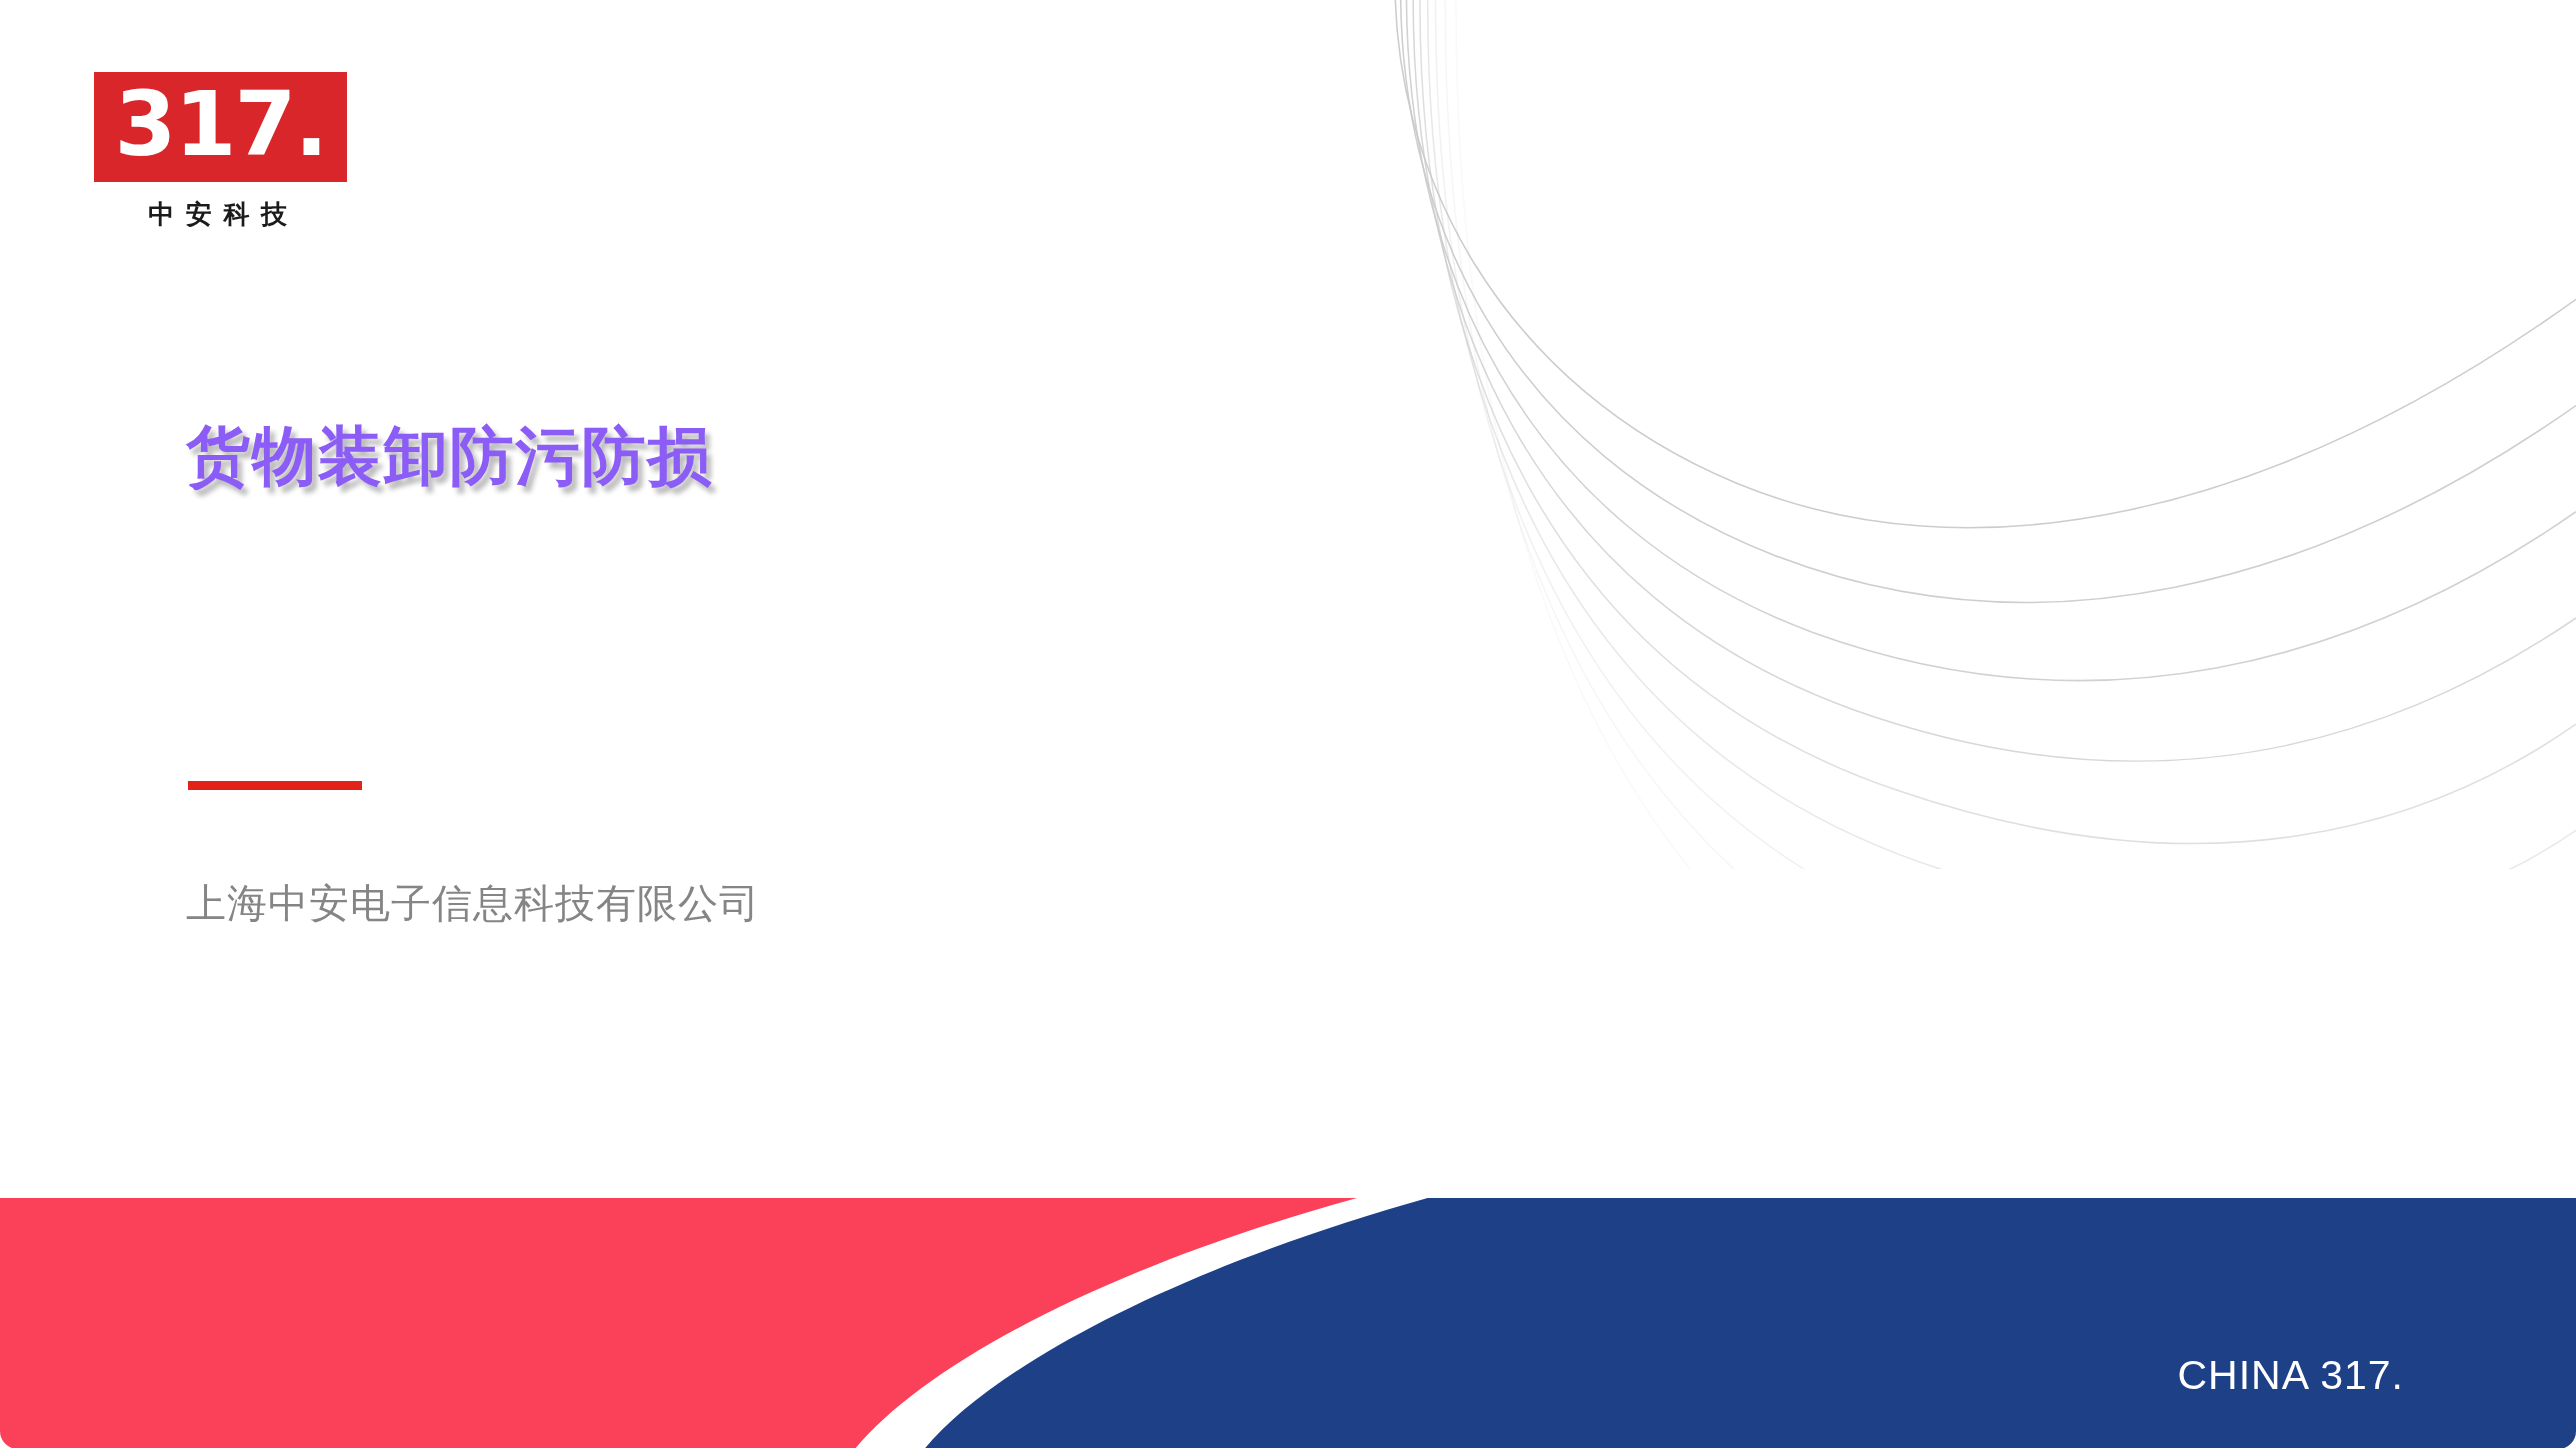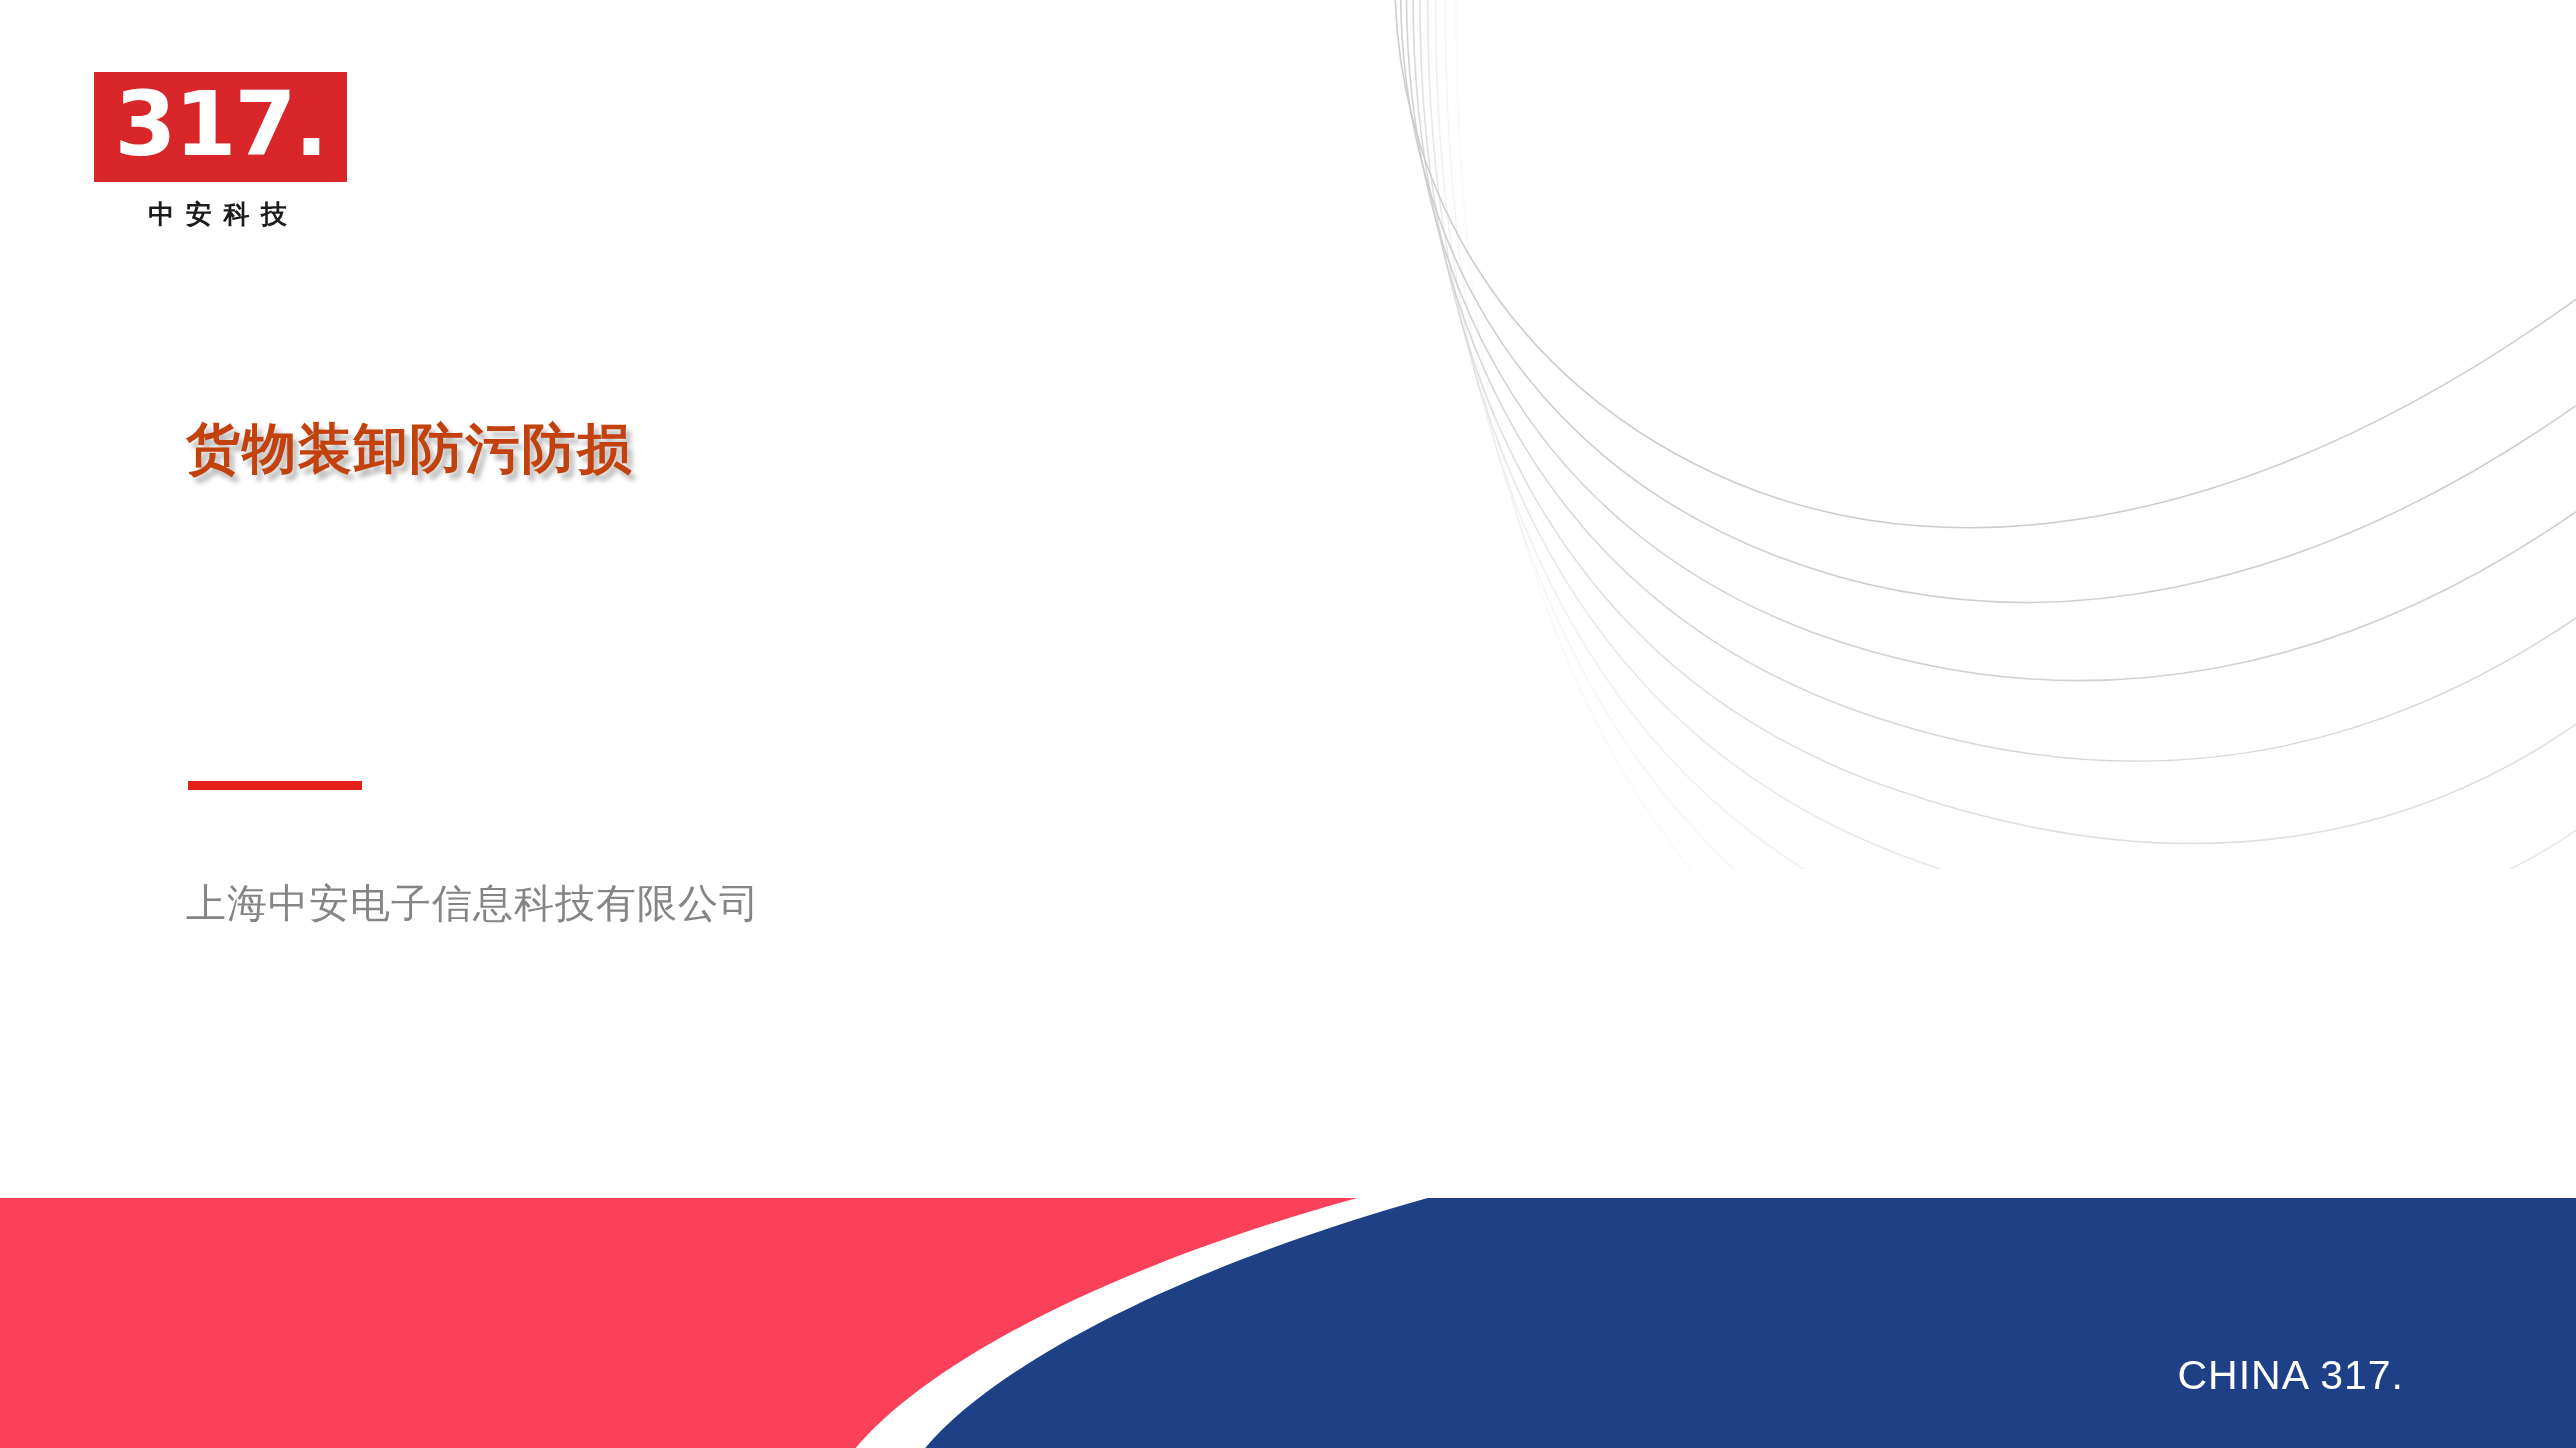--- a/index.html
+++ b/index.html
@@ -9,20 +9,21 @@
   }
   body {
     font-family: "Liberation Sans", "DejaVu Sans", sans-serif;
   }
   #slide {
     position: relative;
     width: 2576px;
     height: 1449px;
     background: #ffffff;
     overflow: hidden;
+    border-radius: 18px;
   }
 
   
   #decor-lines {
     position: absolute;
     top: 0;
     right: 0;
     width: 1256px;
     height: 869px;
     pointer-events: none;
@@ -65,23 +66,23 @@
   }
 
   
   #headline {
     position: absolute;
     left: 186px;
     top: 404px;
     width: 1256px;
   }
   .headline-line {
-    font-size: 54px;
+    font-size: 64px;
     font-weight: bold;
-    color: #c2410c;
+    color: #8b5cf6;
     line-height: 1.65;
     letter-spacing: 1.9px;
     white-space: nowrap;
     text-shadow: 4.8px 5.8px 4.8px rgba(0,0,0,0.28);
     font-family: "DejaVu Sans", sans-serif;
   }
 
   
   #rule {
     position: absolute;

